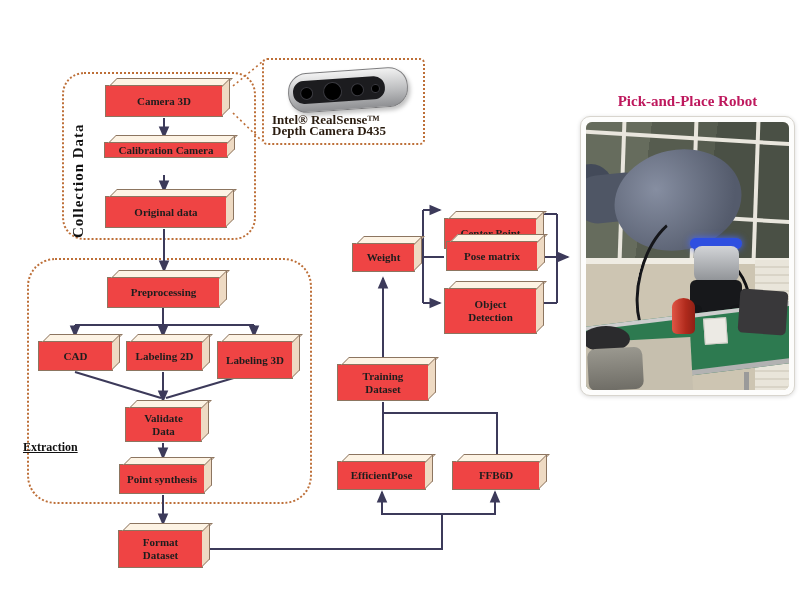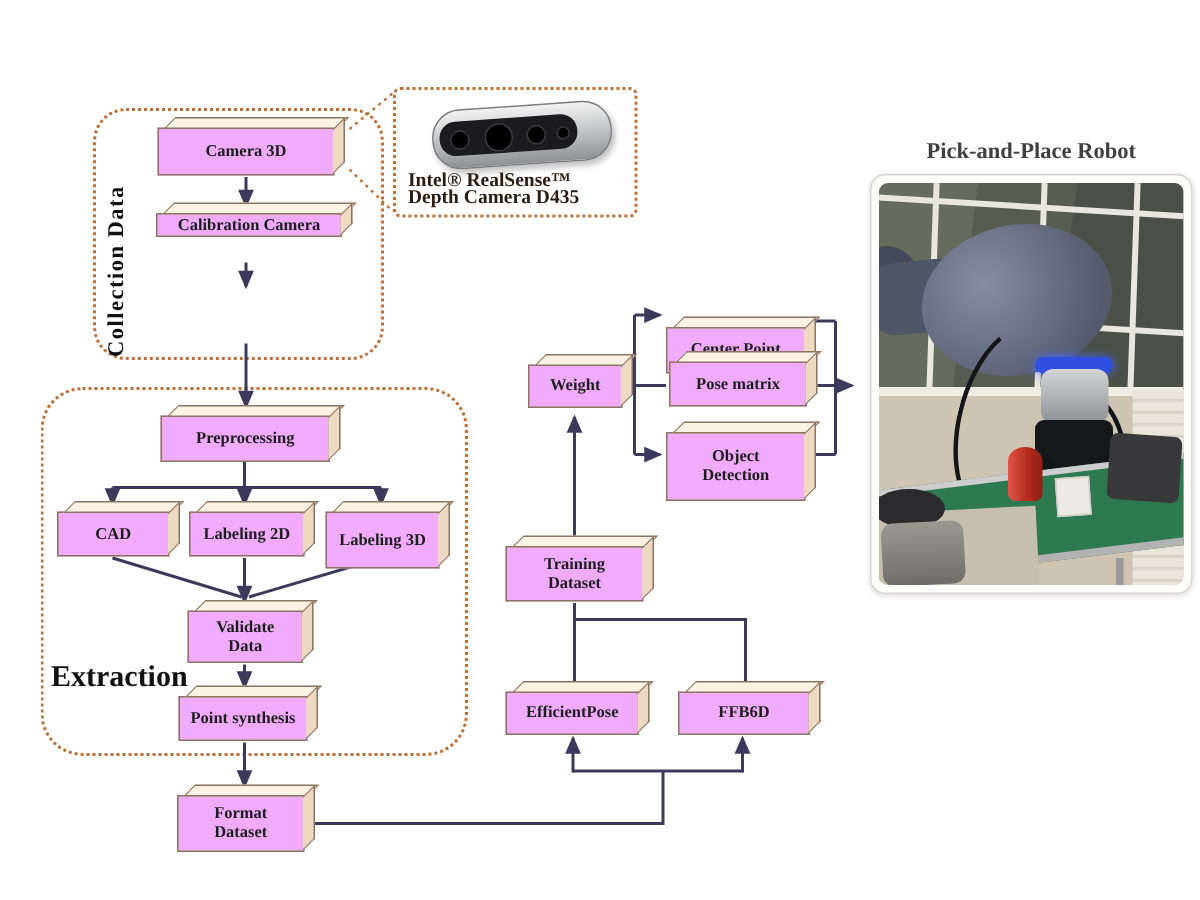--- a/index.html
+++ b/index.html
@@ -1,21 +1,21 @@
 <!DOCTYPE html>
 <html><head>
 <meta charset="utf-8">
 <style>
   html,body { margin:0; padding:0; background:#ffffff; }
   #canvas { position:relative; width:800px; height:600px; background:#ffffff;
             font-family:"Liberation Serif", serif; overflow:hidden; }
 
   
   .slab { position:absolute; box-sizing:border-box; z-index:3;
-          background:#f0abfc; border:1.5px solid #8c7560;
+          background:#ef4444; border:1.5px solid #8c7560;
           display:flex; align-items:center; justify-content:center; text-align:center;
           font-weight:bold; font-size:11px; line-height:13px; color:#1d1d1d;
           white-space:pre-line; padding:1px 2px; }
   .slab::before { 
           content:""; position:absolute; box-sizing:border-box;
           left:2.5px; top:-8.5px; width:100%; height:8px;
           background:#fdf3e4; border:1.5px solid #8c7560;
           transform:skewX(-45deg); transform-origin:bottom left; }
   .slab::after { 
           content:""; position:absolute; box-sizing:border-box;
@@ -46,33 +46,33 @@
              font-weight:bold; font-size:13px; line-height:11px; color:#2a1c10; }
 
   
   .photo-frame { position:absolute; left:580px; top:116px; width:215px; height:280px; z-index:2;
                  background:#fdfdfc; border:1px solid #d8d5ce; border-radius:10px;
                  box-shadow:0 1px 4px rgba(0,0,0,.15); padding:5px; box-sizing:border-box; }
   .photo { position:relative; width:100%; height:100%; overflow:hidden; border-radius:6px;
            background:#cdc5b2; }
   .photo * { position:absolute; }
   .p-title { position:absolute; left:580px; top:93px; width:215px; text-align:center; z-index:2;
-             font-weight:bold; font-size:15px; color:#404040; }
+             font-weight:bold; font-size:15px; color:#be185d; }
 </style>
 </head>
 <body>
 
 <div id="canvas">
 
   <div class="group-box" style="left:62px;top:72px;width:194px;height:168px;border-radius:22px;"></div>
   <div class="group-box" style="left:262px;top:58px;width:163px;height:87px;border-radius:5px;"></div>
   <div class="group-box" style="left:27px;top:258px;width:285px;height:246px;border-radius:28px;"></div>
 
   <div class="group-label vlabel" style="left:70px;top:122px;height:116px;font-size:15px;">Collection Data</div>
-  <div class="group-label" style="left:34px;top:440px;font-size:20px;">Extraction</div>
+  <div class="group-label" style="left:23px;top:440px;font-size:12px;text-decoration:underline;">Extraction</div>
 
   <svg id="wires" width="800" height="600">
     <defs>
       <marker id="ah" viewBox="0 0 8 8" markerWidth="7" markerHeight="7" refX="6.5" refY="3.5" orient="auto">
         <path d="M0.5,0.5 L7.5,3.5 L0.5,6.5 Z" fill="#3c3a5a"></path>
       </marker>
     </defs>
 
     <path class="c" d="M164,118 V137" marker-end="url(#ah)"></path>
     <path class="c" d="M164,175 V191" marker-end="url(#ah)"></path>
@@ -101,20 +101,21 @@
 
     <path class="c" d="M537,214 H557 M539,257 H557 M537,303 H557 M557,214 V303"></path>
     <path class="c" d="M557,257 H568" marker-end="url(#ah)"></path>
 
     <path class="dot" d="M233,86 L262,62"></path>
     <path class="dot" d="M233,113 L262,141"></path>
   </svg>
 
   <div class="slab" style="left:105px;top:85px;width:118px;height:32px;">Camera 3D</div>
   <div class="slab" style="left:104px;top:142px;width:124px;height:16px;">Calibration Camera</div>
+  <div class="slab" style="left:105px;top:196px;width:122px;height:32px;">Original data</div>
   <div class="slab" style="left:107px;top:277px;width:113px;height:31px;">Preprocessing</div>
   <div class="slab" style="left:38px;top:341px;width:75px;height:30px;">CAD</div>
   <div class="slab" style="left:126px;top:341px;width:77px;height:30px;">Labeling 2D</div>
   <div class="slab" style="left:217px;top:341px;width:76px;height:38px;">Labeling 3D</div>
   <div class="slab" style="left:125px;top:407px;width:77px;height:35px;">Validate
 Data</div>
   <div class="slab" style="left:119px;top:464px;width:86px;height:30px;">Point synthesis</div>
   <div class="slab" style="left:118px;top:530px;width:85px;height:38px;">Format
 Dataset</div>
   <div class="slab" style="left:337px;top:364px;width:92px;height:37px;">Training

